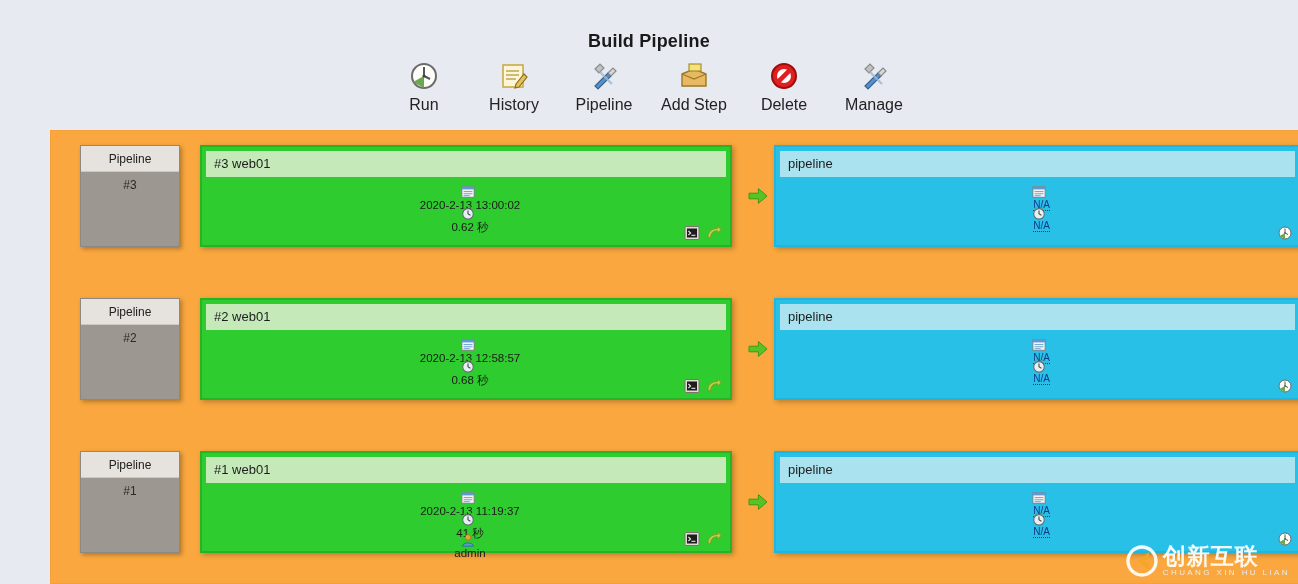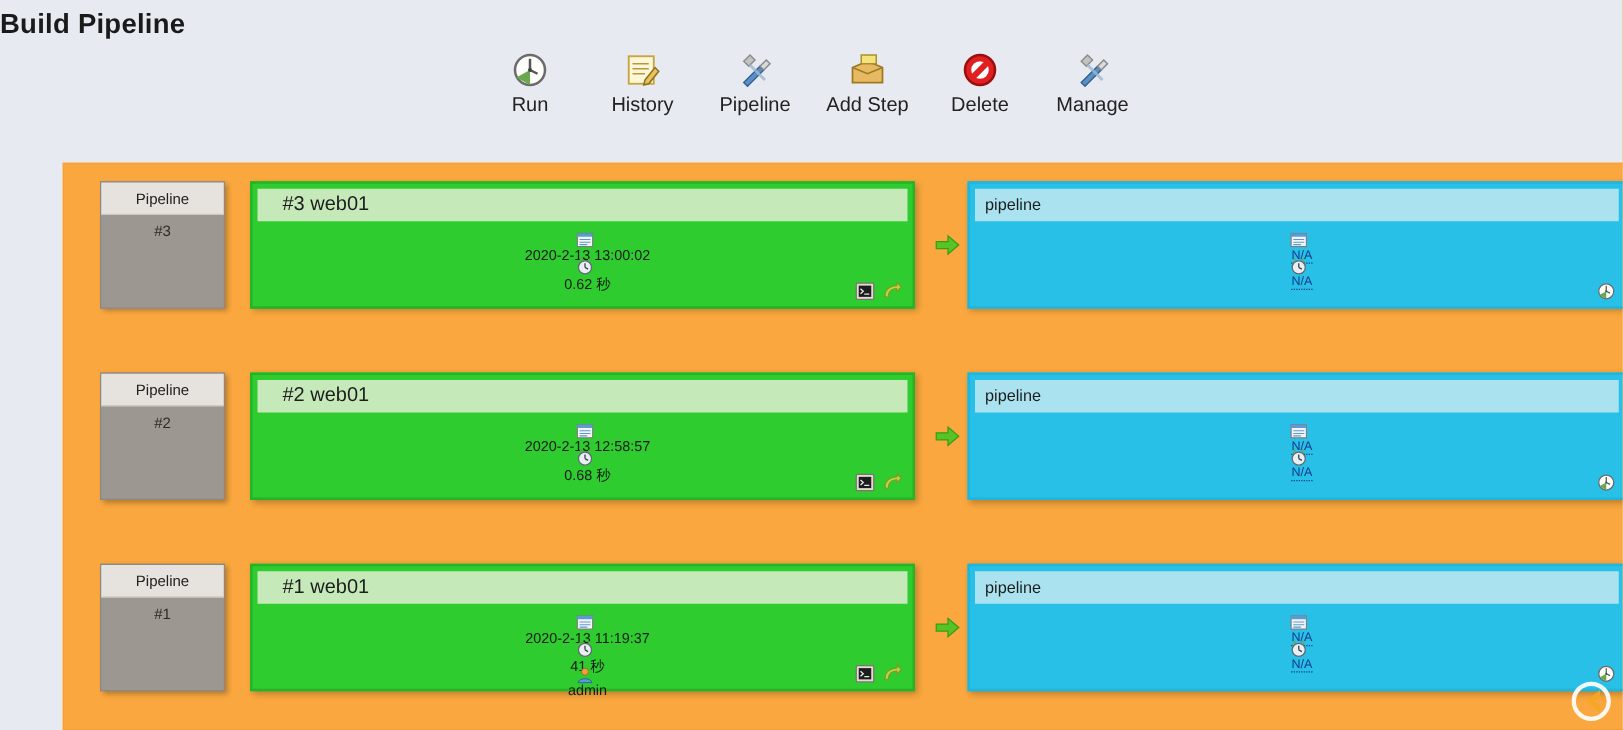--- a/index.html
+++ b/index.html
@@ -13,24 +13,25 @@
     position: relative;
   }
 
   
   .page-header {
     height: 130px;
     background: #e7eaf1;
     position: relative;
   }
   .page-title {
-    font-size: 22px;
+    text-align: center;
+    font-size: 18px;
     font-weight: bold;
     color: #1a1a1a;
-    padding-top: 6px;
+    padding-top: 31px;
     letter-spacing: .2px;
   }
   .toolbar {
     display: flex;
     justify-content: center;
     gap: 18px;
     margin-top: 8px;
   }
   .tool-btn {
     width: 72px;
@@ -109,22 +110,22 @@
     height: 102px;
     background: #2ecc2e;
     border: 2px solid #27b327;
     box-shadow: 2px 2px 5px rgba(0,0,0,.25);
   }
   .build-card-hd {
     margin: 4px 4px 0 4px;
     height: 26px;
     line-height: 26px;
     background: #c6e9b9;
-    padding-left: 20px;
-    font-size: 16px;
+    padding-left: 8px;
+    font-size: 13px;
     color: #1d1d1d;
   }
   .meta-list {
     padding: 8px 0 0 8px;
   }
   .meta-row {
     display: flex;
     align-items: center;
     height: 20px;
     font-size: 11.5px;
@@ -520,13 +521,17 @@
       </div>
     </div>
   </div>
 
 <div class="watermark">
   <svg width="34" height="34" viewBox="0 0 34 34">
     <circle cx="17" cy="17" r="14" fill="none" stroke="#ffffff" stroke-width="3.4"></circle>
     <path d="M24 8 L13 17 L24 26 L24 20 L19 17 L24 14 Z" fill="#f5a623"></path>
     <rect x="22" y="4" width="12" height="14" fill="#f9a73e" opacity="0"></rect>
   </svg>
+  <div class="wm-text">
+    <div class="wm-cn">创新互联</div>
+    <div class="wm-en">CHUANG XIN HU LIAN</div>
+  </div>
 </div>
 
 </body></html>

